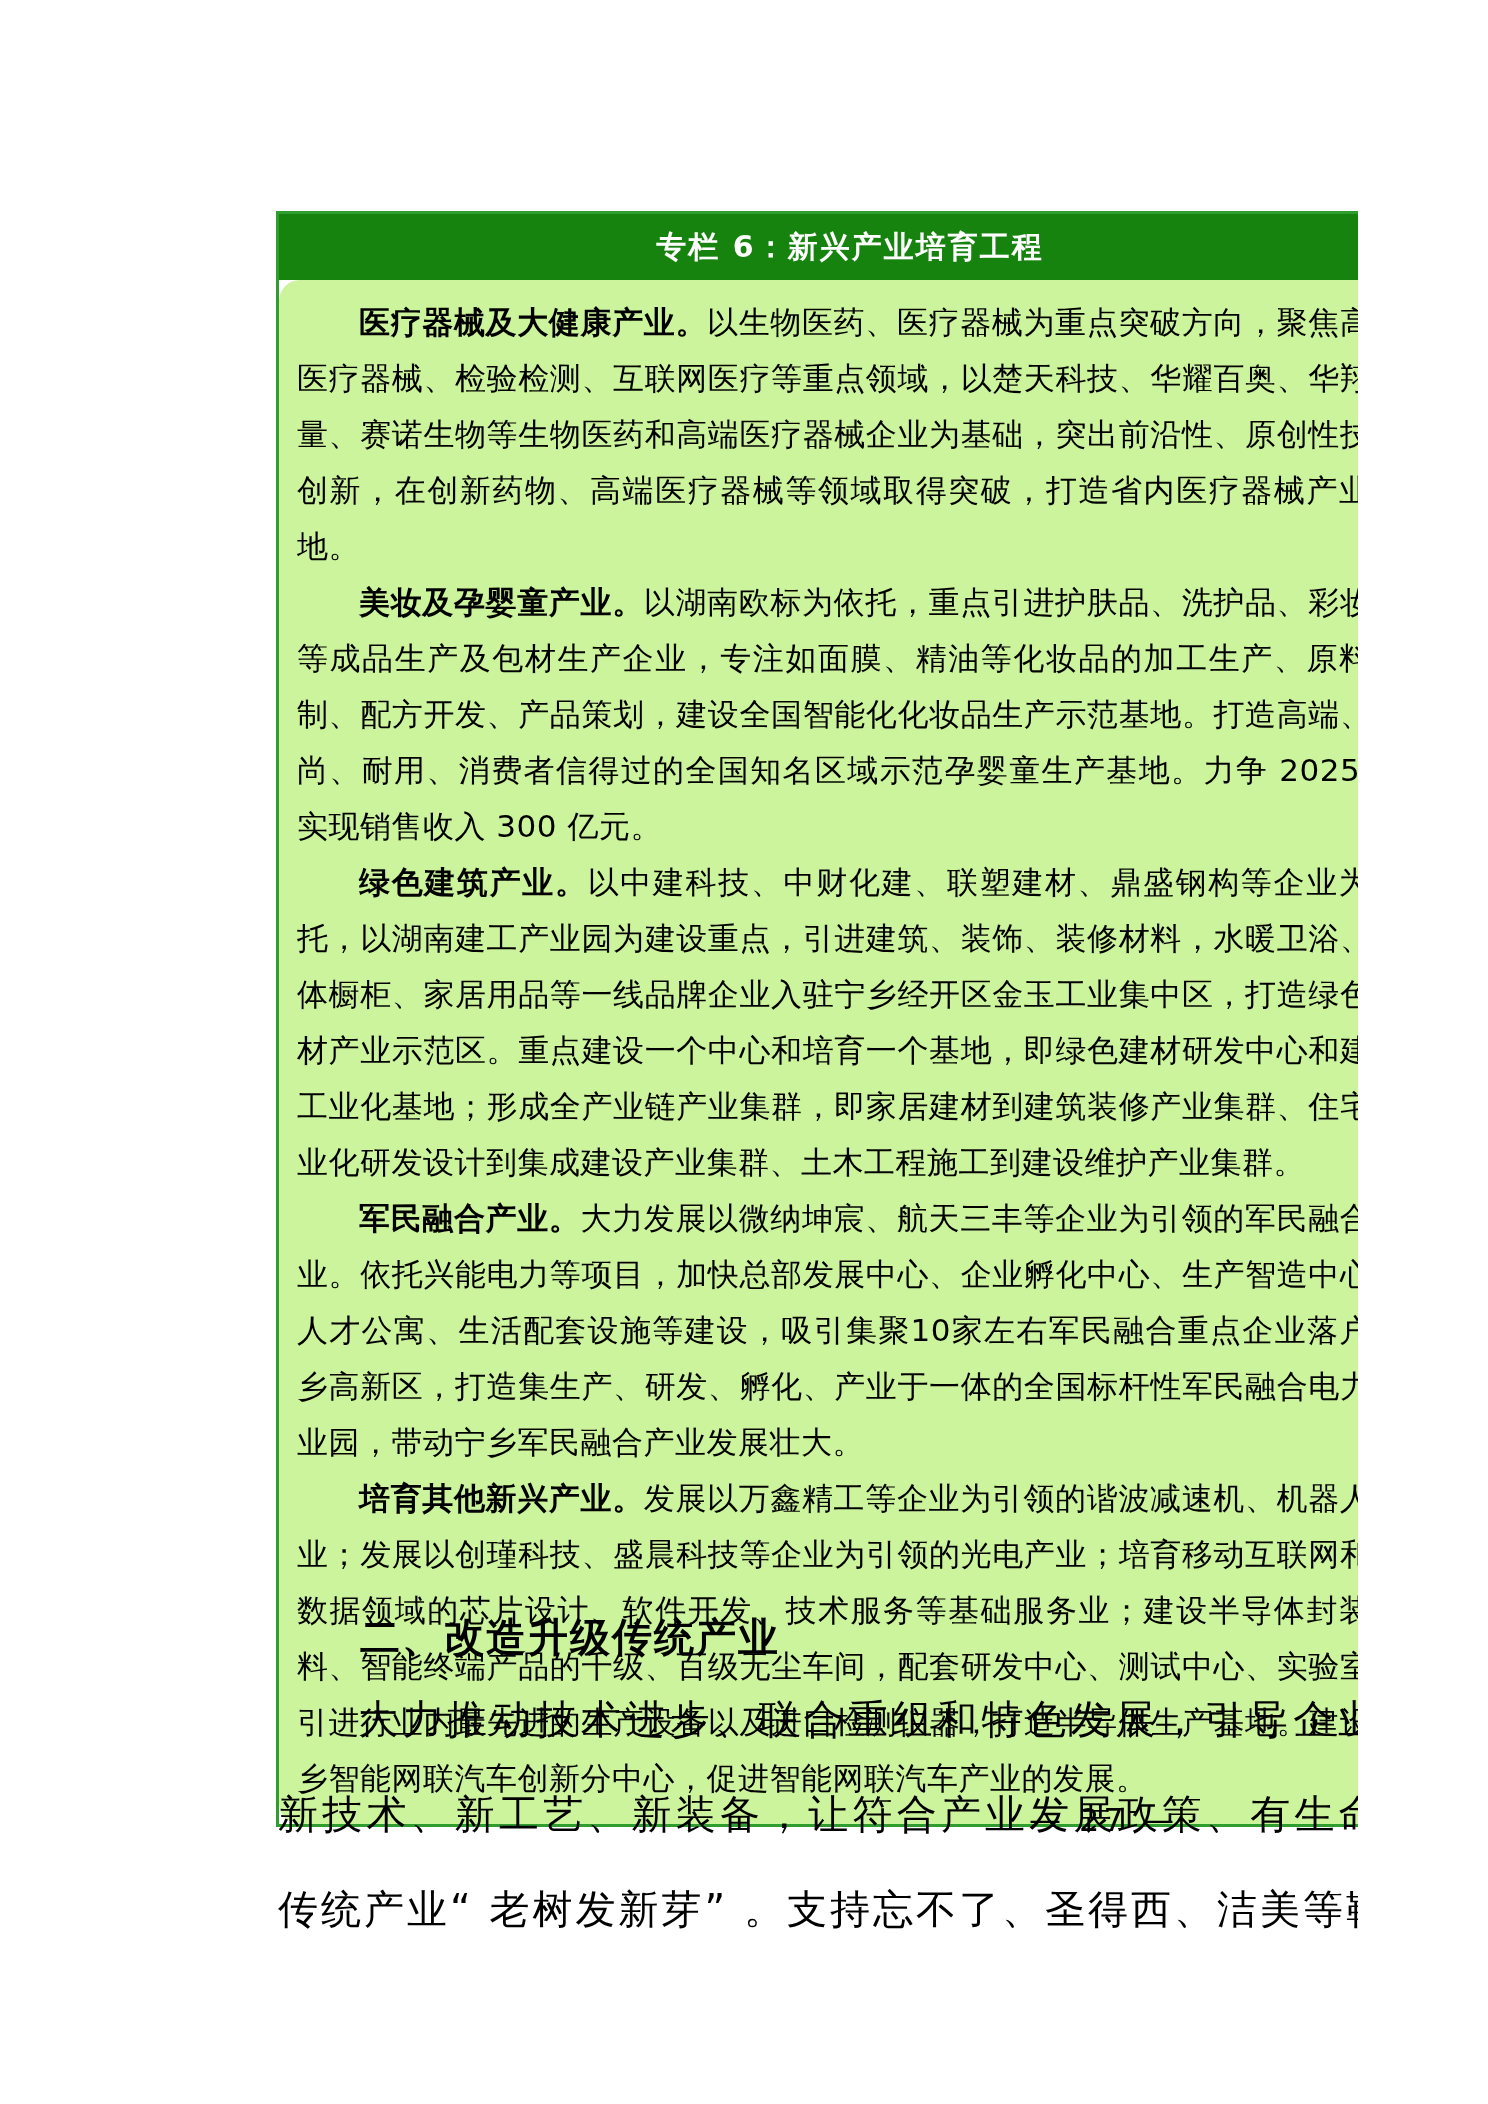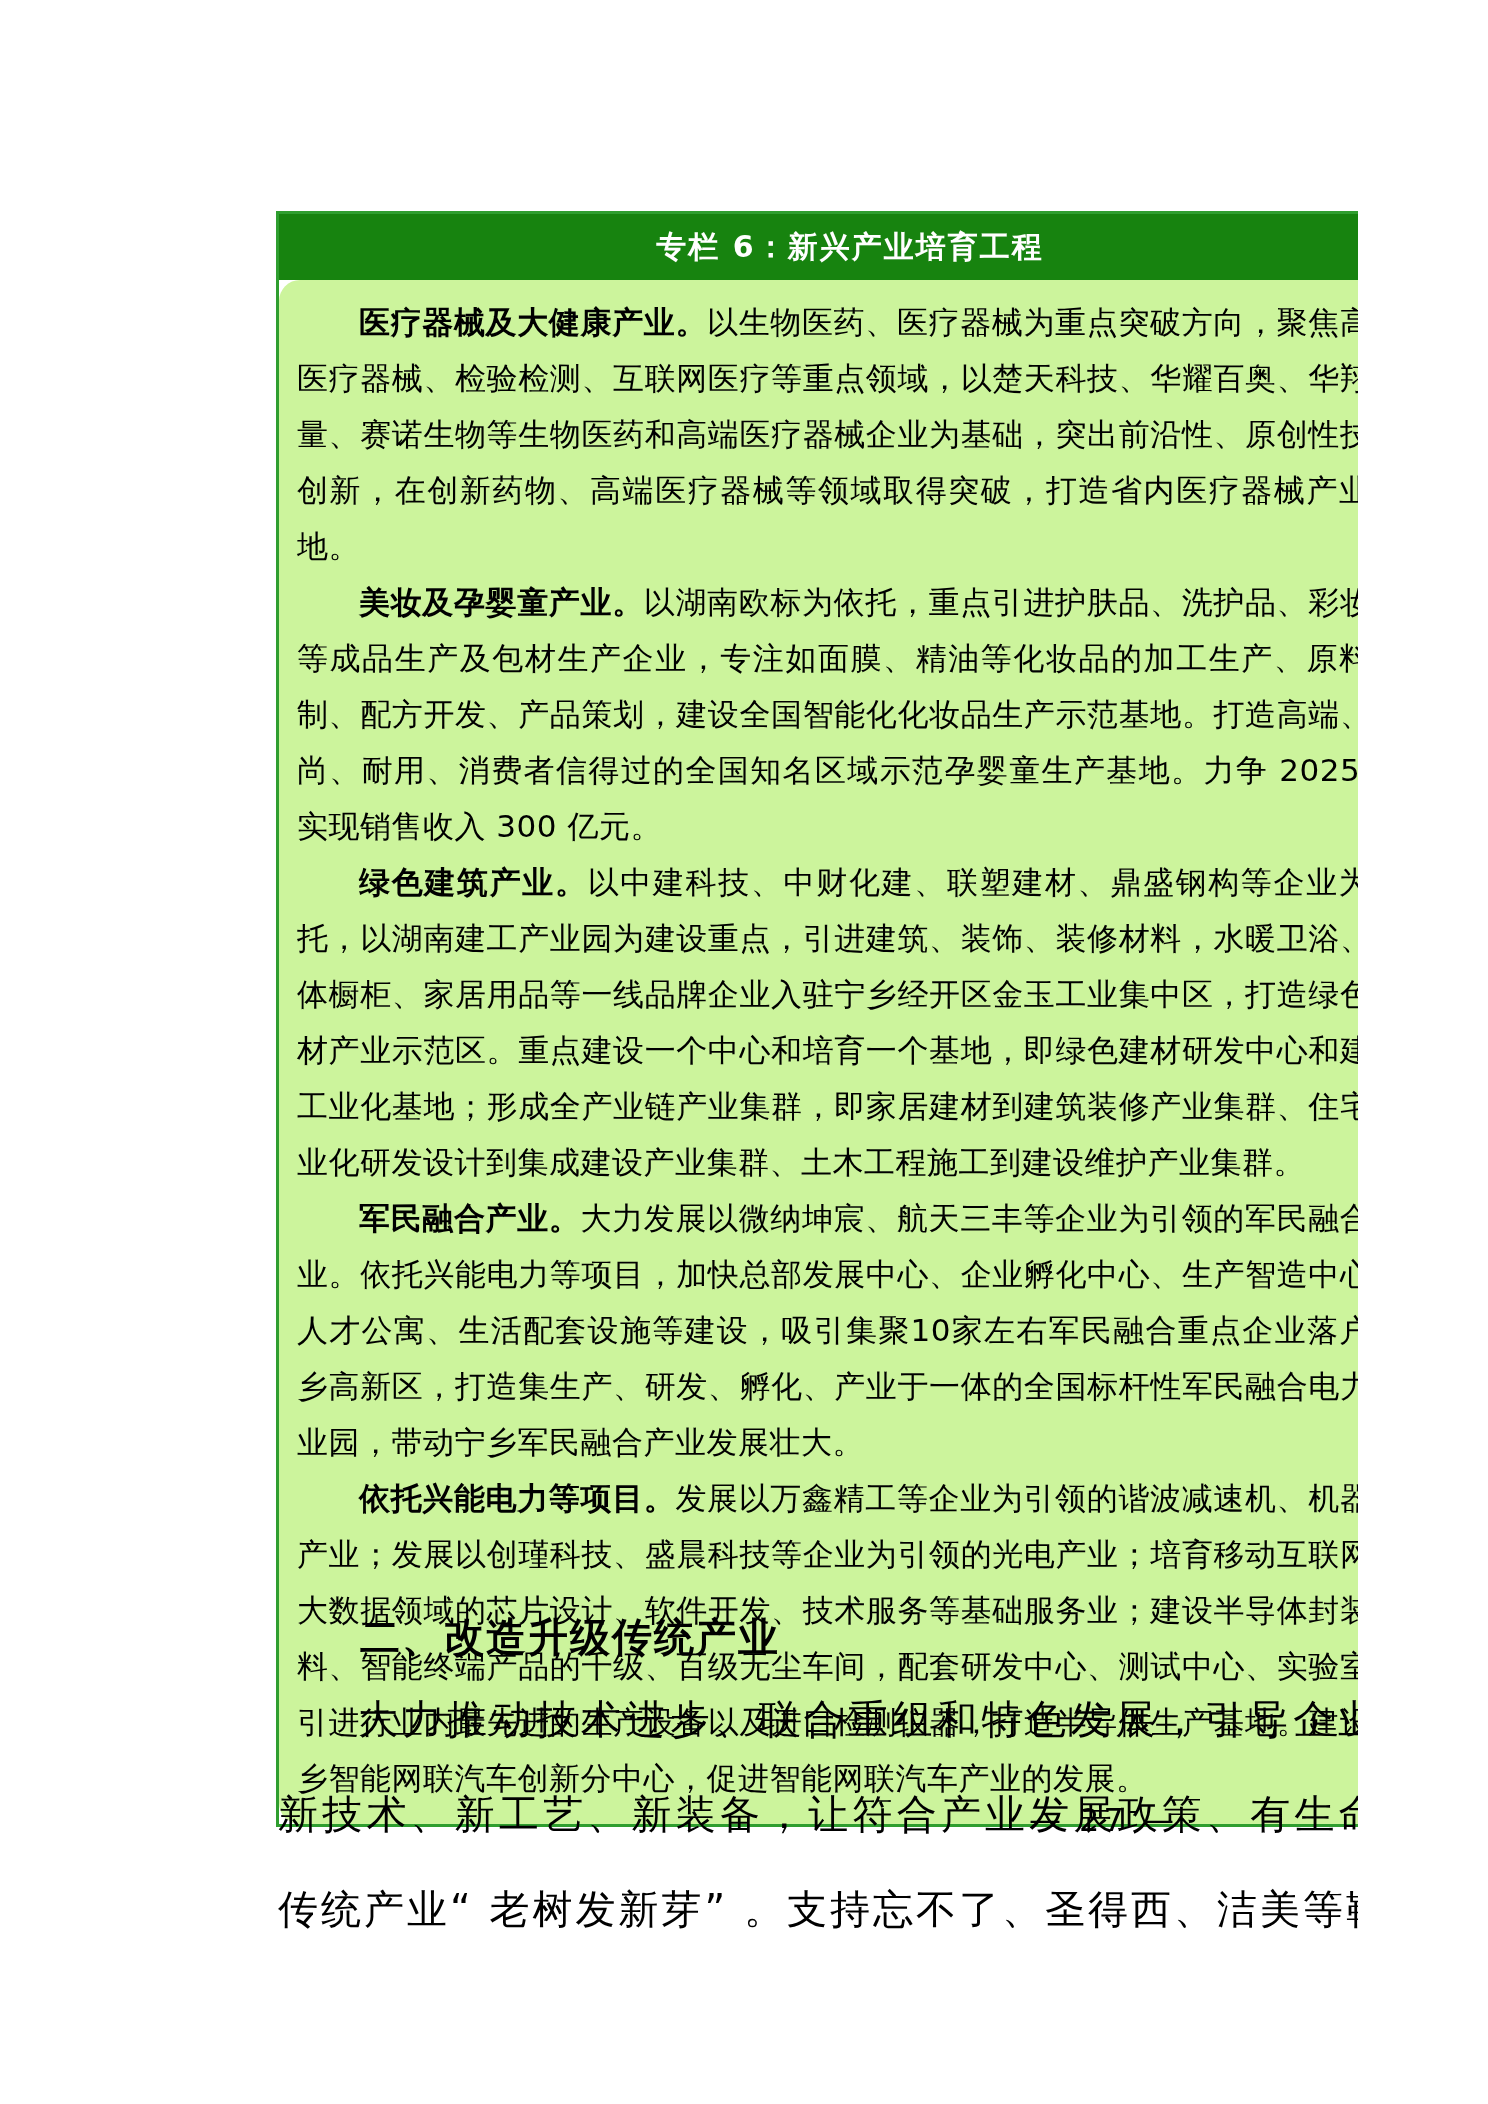--- a/index.html
+++ b/index.html
@@ -96,21 +96,21 @@
     <div class="panel-body">
 
       <p><span class="lead">医疗器械及大健康产业。</span><span>以生物医药、医疗器械为重点突破方向，聚焦高端医疗器械、检验检测、互联网医疗等重点领域，以楚天科技、华耀百奥、华翔增量、赛诺生物等生物医药和高端医疗器械企业为基础，突出前沿性、原创性技术创新，在创新药物、高端医疗器械等领域取得突破，打造省内医疗器械产业高地。</span></p>
 
       <p><span class="lead">美妆及孕婴童产业。</span><span>以湖南欧标为依托，重点引进护肤品、洗护品、彩妆品等成品生产及包材生产企业，专注如面膜、精油等化妆品的加工生产、原料研制、配方开发、产品策划，建设全国智能化化妆品生产示范基地。打造高端、时尚、耐用、消费者信得过的全国知名区域示范孕婴童生产基地。力争 2025 年实现销售收入 300 亿元。</span></p>
 
       <p><span class="lead">绿色建筑产业。</span><span>以中建科技、中财化建、联塑建材、鼎盛钢构等企业为依托，以湖南建工产业园为建设重点，引进建筑、装饰、装修材料，水暖卫浴、整体橱柜、家居用品等一线品牌企业入驻宁乡经开区金玉工业集中区，打造绿色建材产业示范区。重点建设一个中心和培育一个基地，即绿色建材研发中心和建筑工业化基地；形成全产业链产业集群，即家居建材到建筑装修产业集群、住宅工业化研发设计到集成建设产业集群、土木工程施工到建设维护产业集群。</span></p>
 
       <p><span class="lead">军民融合产业。</span><span>大力发展以微纳坤宸、航天三丰等企业为引领的军民融合产业。依托兴能电力等项目，加快总部发展中心、企业孵化中心、生产智造中心、人才公寓、生活配套设施等建设，吸引集聚10家左右军民融合重点企业落户宁乡高新区，打造集生产、研发、孵化、产业于一体的全国标杆性军民融合电力产业园，带动宁乡军民融合产业发展壮大。</span></p>
 
-      <p><span class="lead">依托兴能电力等项目。</span><span>发展以万鑫精工等企业为引领的谐波减速机、机器人产业；发展以创瑾科技、盛晨科技等企业为引领的光电产业；培育移动互联网和大数据领域的芯片设计、软件开发、技术服务等基础服务业；建设半导体封装材料、智能终端产品的千级、百级无尘车间，配套研发中心、测试中心、实验室，引进行业内最先进的生产设备以及进口检测仪器，打造半导体生产基地。建设宁乡智能网联汽车创新分中心，促进智能网联汽车产业的发展。</span></p>
+      <p><span class="lead">培育其他新兴产业。</span><span>发展以万鑫精工等企业为引领的谐波减速机、机器人产业；发展以创瑾科技、盛晨科技等企业为引领的光电产业；培育移动互联网和大数据领域的芯片设计、软件开发、技术服务等基础服务业；建设半导体封装材料、智能终端产品的千级、百级无尘车间，配套研发中心、测试中心、实验室，引进行业内最先进的生产设备以及进口检测仪器，打造半导体生产基地。建设宁乡智能网联汽车创新分中心，促进智能网联汽车产业的发展。</span></p>
 
     </div>
   </div>
 
   <h2 class="section-heading">二、改造升级传统产业</h2>
 
   <p class="section-body">大力推动技术进步、联合重组和特色发展，引导企业引进新技术、新工艺、新装备，让符合产业发展政策、有生命力的传统产业“ 老树发新芽” 。支持忘不了、圣得西、洁美等鞋服</p>
 
   <div class="page-number">— 27 —</div>
 

